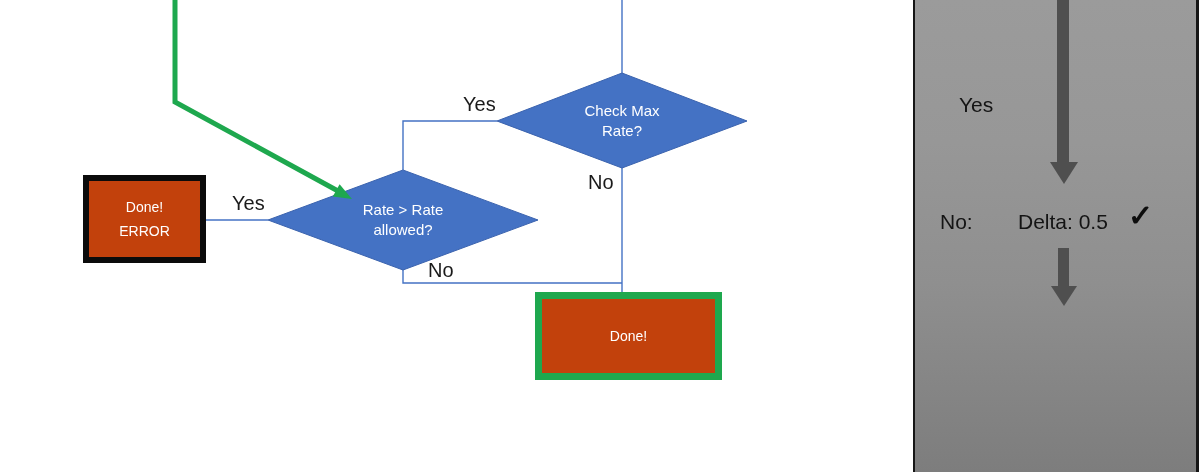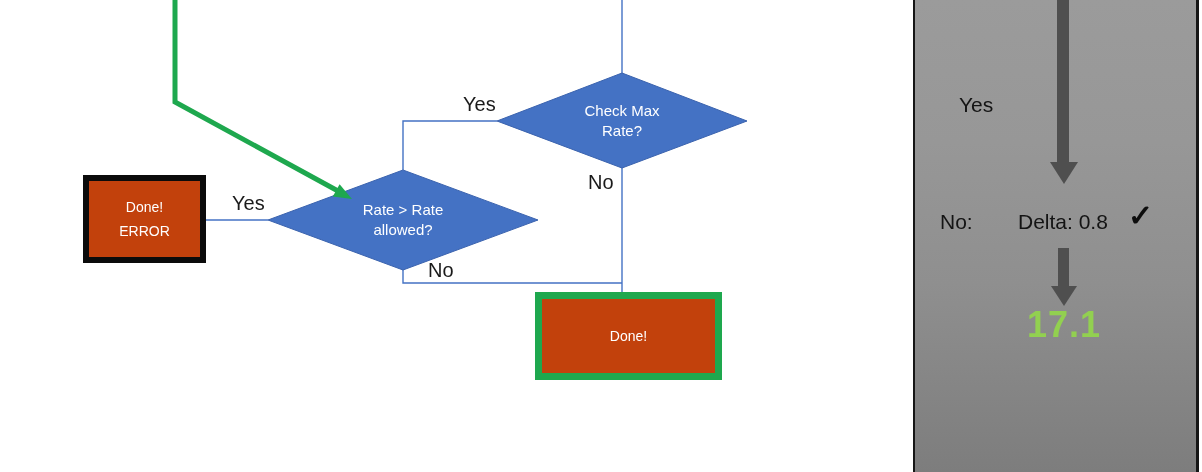--- a/index.html
+++ b/index.html
@@ -77,22 +77,21 @@
   <div class="edge-label" style="left:428px;top:259px;">No</div>
 
   <div class="panel">
 
     <div class="arrow-stem" style="left:142px;top:0;width:12px;height:162px;"></div>
     <div class="arrow-head" style="left:135px;top:162px;"></div>
 
     <div class="panel-text" style="left:44px;top:93px;">Yes</div>
 
     <div class="panel-text" style="left:25px;top:210px;">No:</div>
-    <div class="panel-text" style="left:103px;top:210px;">Delta: 0.8</div>
+    <div class="panel-text" style="left:103px;top:210px;">Delta: 0.5</div>
     <div class="panel-check" style="left:213px;top:198px;">✓</div>
 
     <div class="arrow-stem" style="left:143px;top:248px;width:11px;height:38px;"></div>
     <div class="arrow-head" style="left:136px;top:286px;border-left-width:13px;border-right-width:13px;border-top-width:20px;"></div>
 
-    <div class="panel-result">17.1</div>
   </div>
 
 </div>
 
 </body></html>

